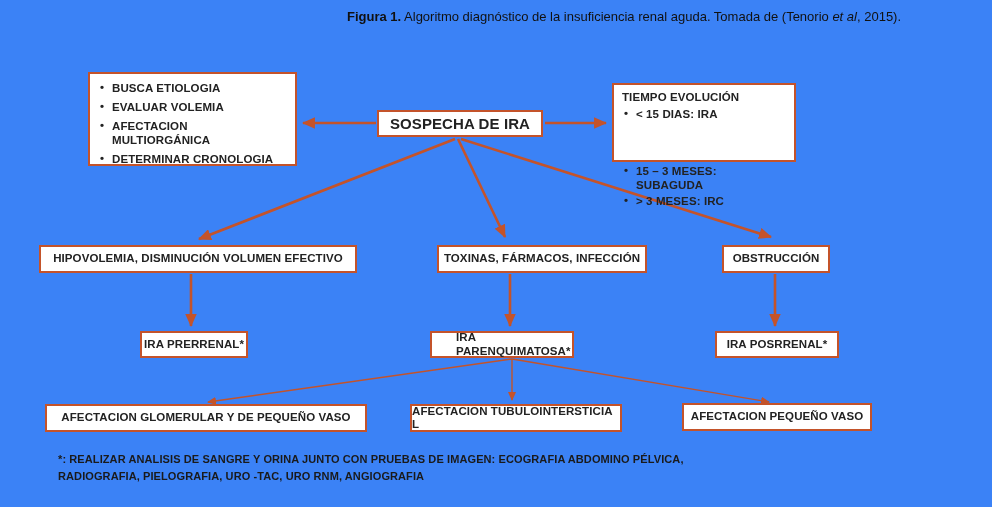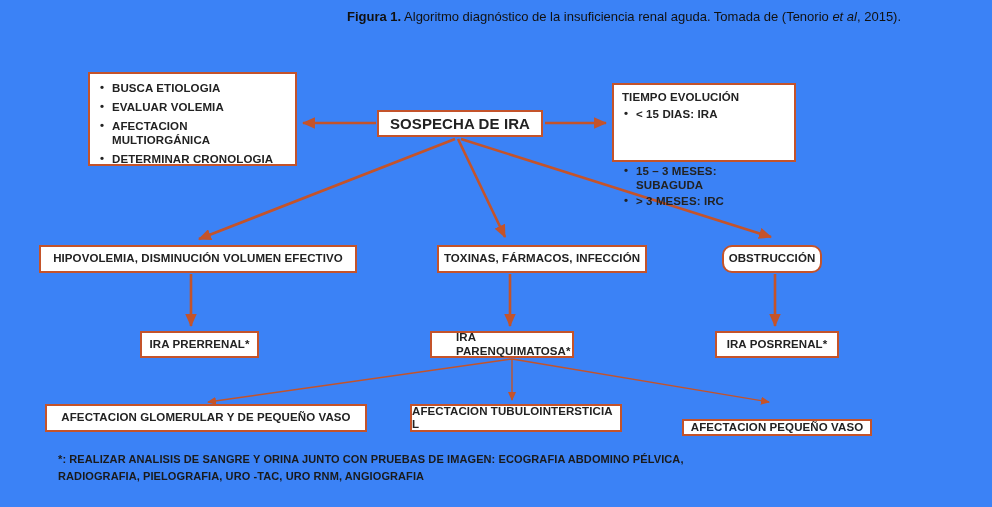--- a/index.html
+++ b/index.html
@@ -128,28 +128,28 @@
     <div class="box-title">TIEMPO EVOLUCIÓN</div>
     <ul>
       <li style="margin-bottom:3px;">&lt; 15 DIAS: IRA</li>
       <li style="margin-bottom:3px;margin-top:44px;">15 – 3 MESES: SUBAGUDA</li>
       <li style="margin-bottom:16px;">&gt; 3 MESES: IRC</li>
     </ul>
   </div>
 
   <div class="node" style="left:39px;top:245px;width:318px;height:28px;">HIPOVOLEMIA, DISMINUCIÓN VOLUMEN EFECTIVO</div>
   <div class="node" style="left:405px;top:245px;width:210px;height:28px;margin-left:32px;">TOXINAS, FÁRMACOS, INFECCIÓN</div>
-  <div class="node" style="left:722px;top:245px;width:100px;height:28px;border-radius:10px;">OBSTRUCCIÓN</div>
+  <div class="node" style="left:722px;top:245px;width:108px;height:28px;">OBSTRUCCIÓN</div>
 
-  <div class="node" style="left:140px;top:331px;width:119px;height:27px;">IRA PRERRENAL*</div>
+  <div class="node" style="left:140px;top:331px;width:108px;height:27px;">IRA PRERRENAL*</div>
   <div class="node" style="left:430px;top:331px;width:144px;height:27px;padding-left:24px;">IRA PARENQUIMATOSA*</div>
   <div class="node" style="left:715px;top:331px;width:124px;height:27px;">IRA POSRRENAL*</div>
 
   <div class="node" style="left:45px;top:404px;width:322px;height:28px;">AFECTACION GLOMERULAR Y DE PEQUEÑO VASO</div>
   <div class="node" style="left:410px;top:404px;width:212px;height:28px;">AFECTACION TUBULOINTERSTICIA L</div>
-  <div class="node" style="left:682px;top:403px;width:190px;height:17px;margin-top:16px;">AFECTACION PEQUEÑO VASO</div>
+  <div class="node" style="left:682px;top:403px;width:190px;height:28px;">AFECTACION PEQUEÑO VASO</div>
 
   <div class="footnote">
     <div>*: REALIZAR ANALISIS DE SANGRE Y ORINA JUNTO CON PRUEBAS DE IMAGEN: ECOGRAFIA ABDOMINO PÉLVICA,</div>
     <div>RADIOGRAFIA, PIELOGRAFIA, URO -TAC, URO RNM, ANGIOGRAFIA</div>
   </div>
 
 </div>
 
 </body></html>

